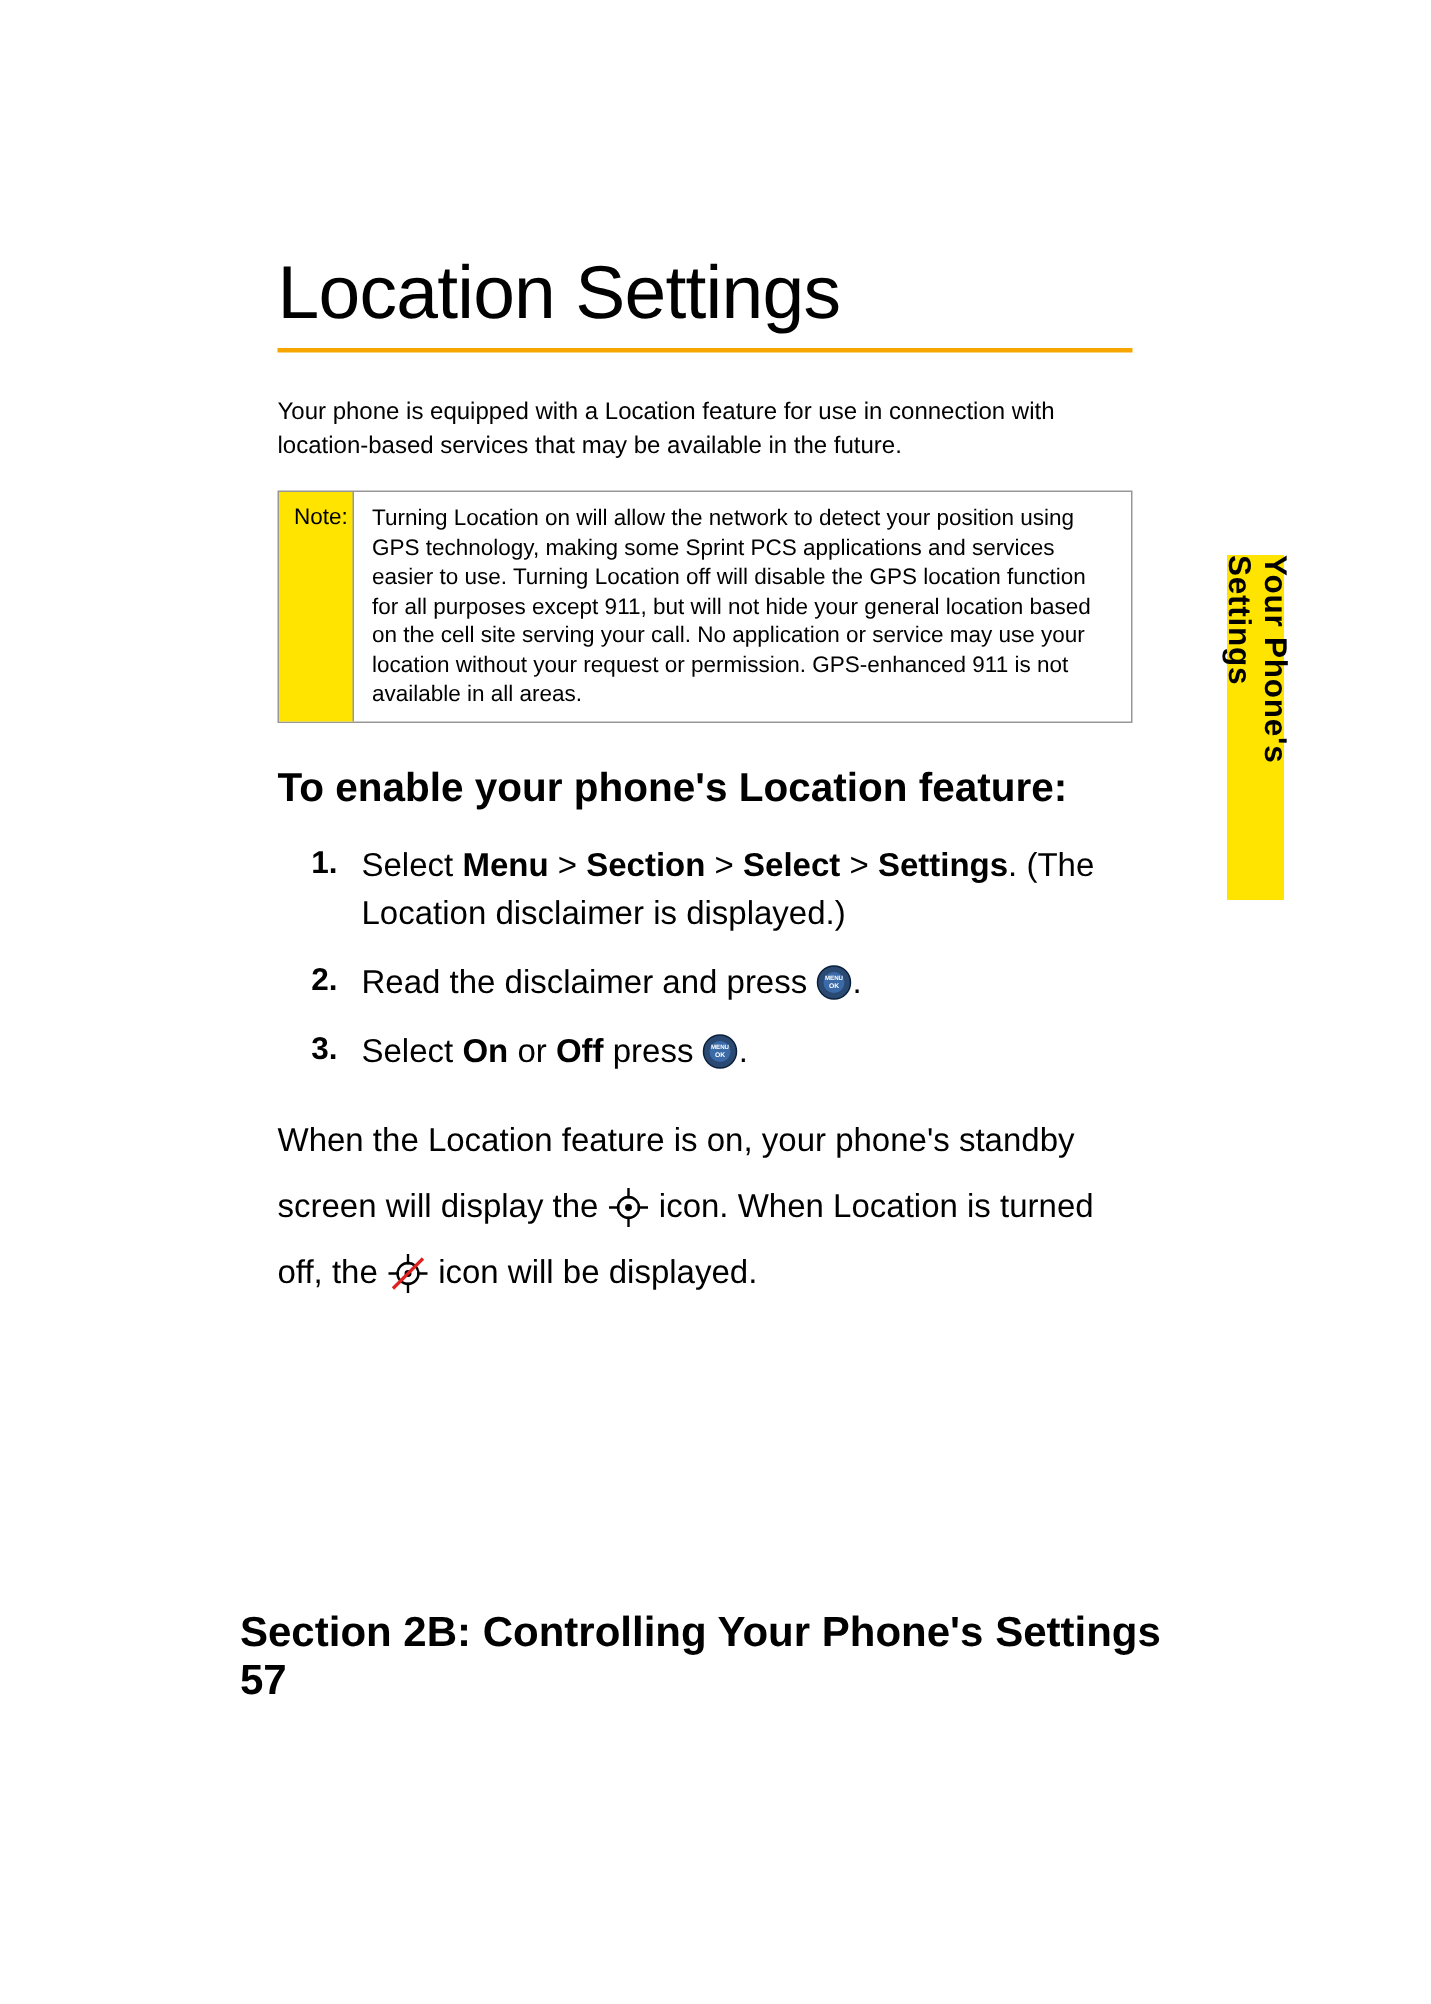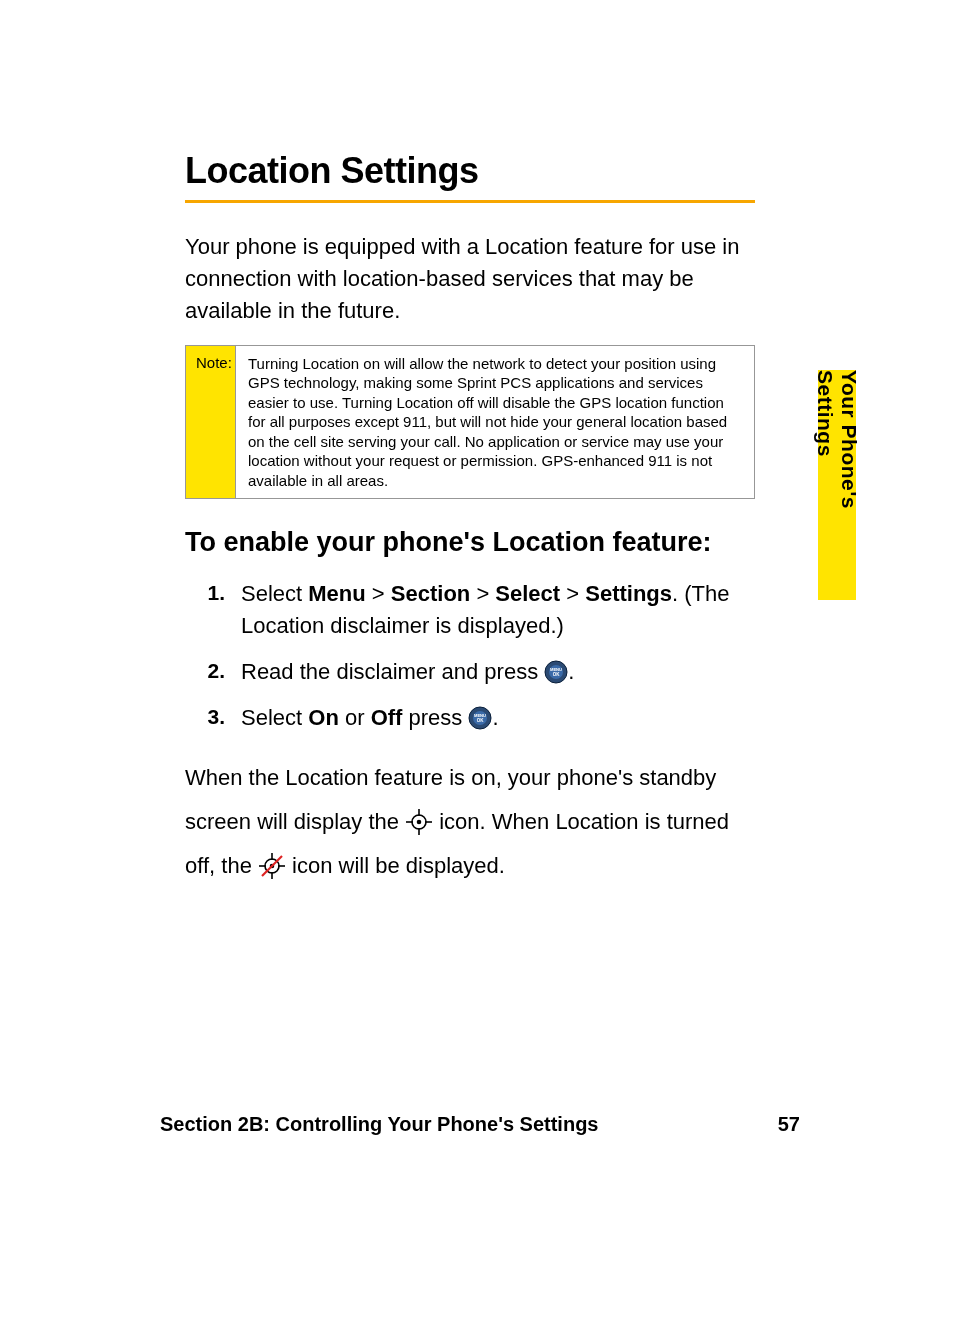--- a/index.html
+++ b/index.html
@@ -18,33 +18,33 @@
     height: 1336px;
     box-sizing: border-box;
   }
   .content {
     position: absolute;
     left: 185px;
     top: 150px;
     width: 570px;
   }
   h1.section-title {
-    font-size: 36px;
-    font-weight: 700;
-    margin: 0 0 8px 0;
+    font-size: 50px;
+    font-weight: 400;
+    margin: 16px 0 8px 0;
     letter-spacing: -0.5px;
   }
   .title-rule {
     height: 3px;
     background: #f7a600;
     width: 570px;
     margin-bottom: 28px;
   }
   p.body {
-    font-size: 22px;
+    font-size: 16px;
     line-height: 1.45;
     margin: 0 0 18px 0;
   }
   .note-box {
     display: flex;
     border: 1px solid #979797;
     margin-bottom: 28px;
   }
   .note-label-cell {
     background: #ffe400;
@@ -133,21 +133,22 @@
     letter-spacing: 0.5px;
   }
   .footer {
     position: absolute;
     left: 160px;
     bottom: 200px;
     width: 640px;
     display: flex;
     justify-content: space-between;
     font-weight: 700;
-    font-size: 20px;
+    font-size: 28px;
+    flex-direction: column;
   }
 </style>
 </head>
 <body>
 
 <div class="page">
 
   <div class="content">
 
     <h1 class="section-title">Location Settings</h1>

